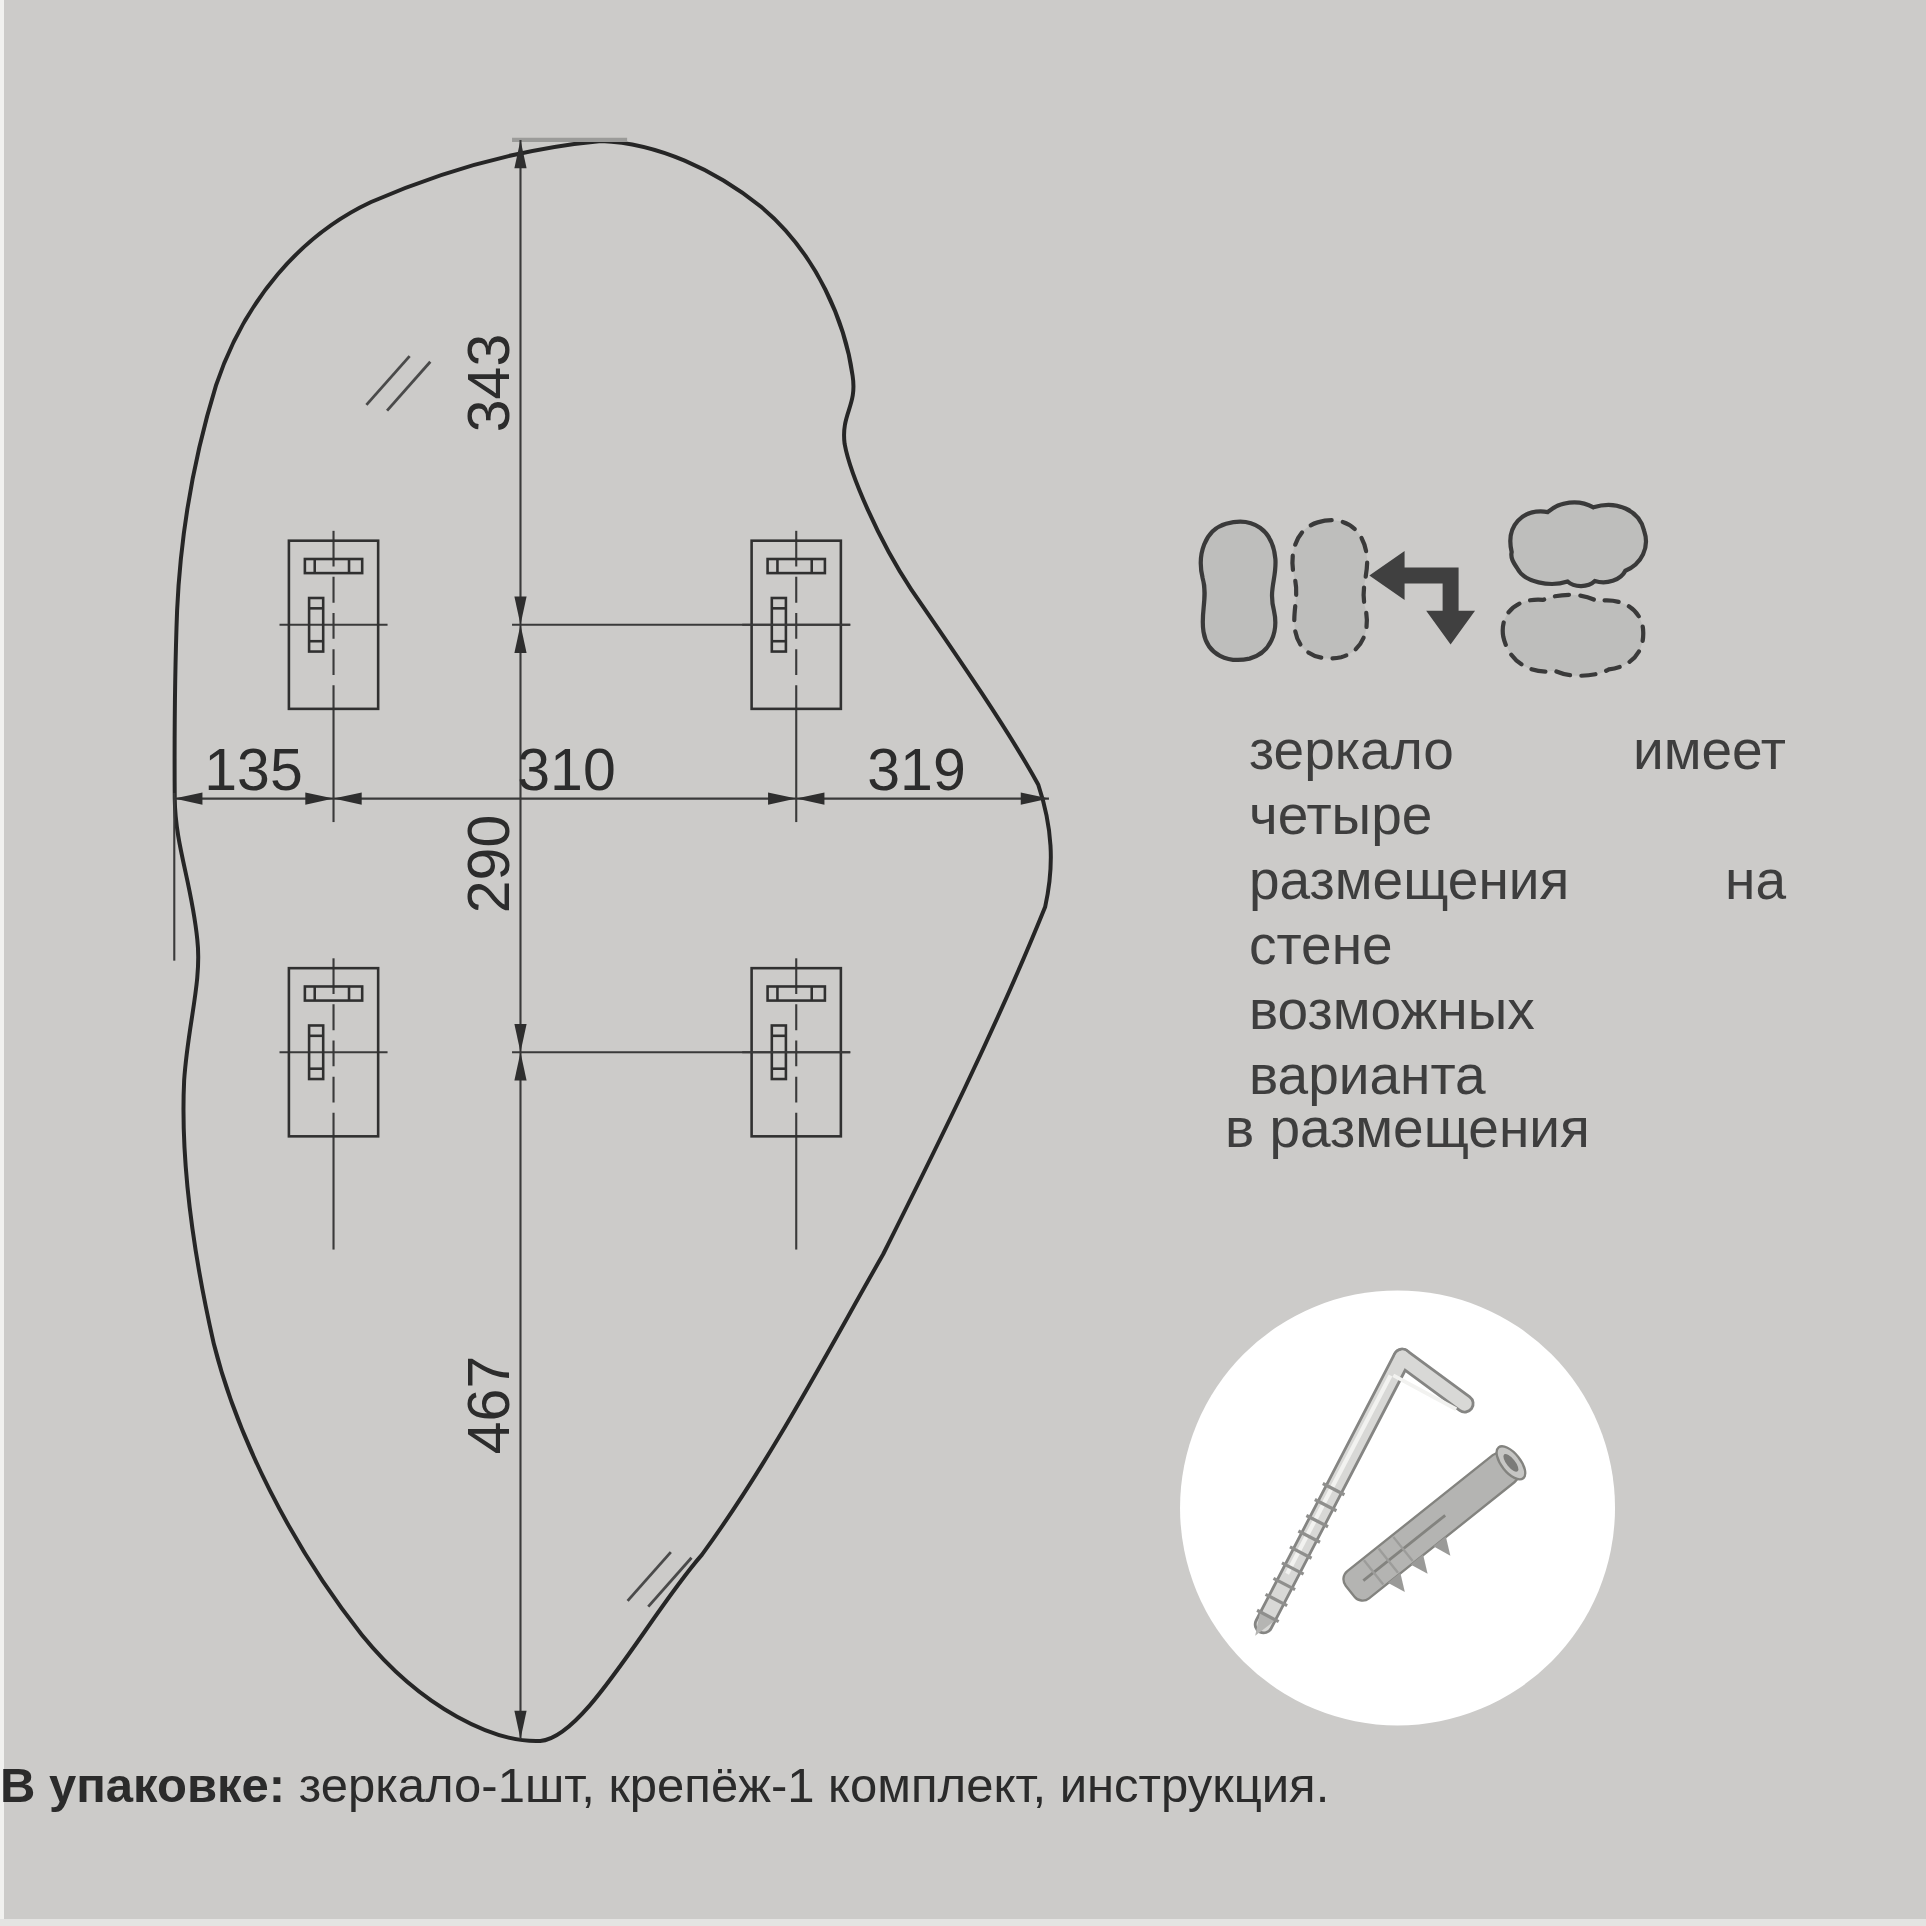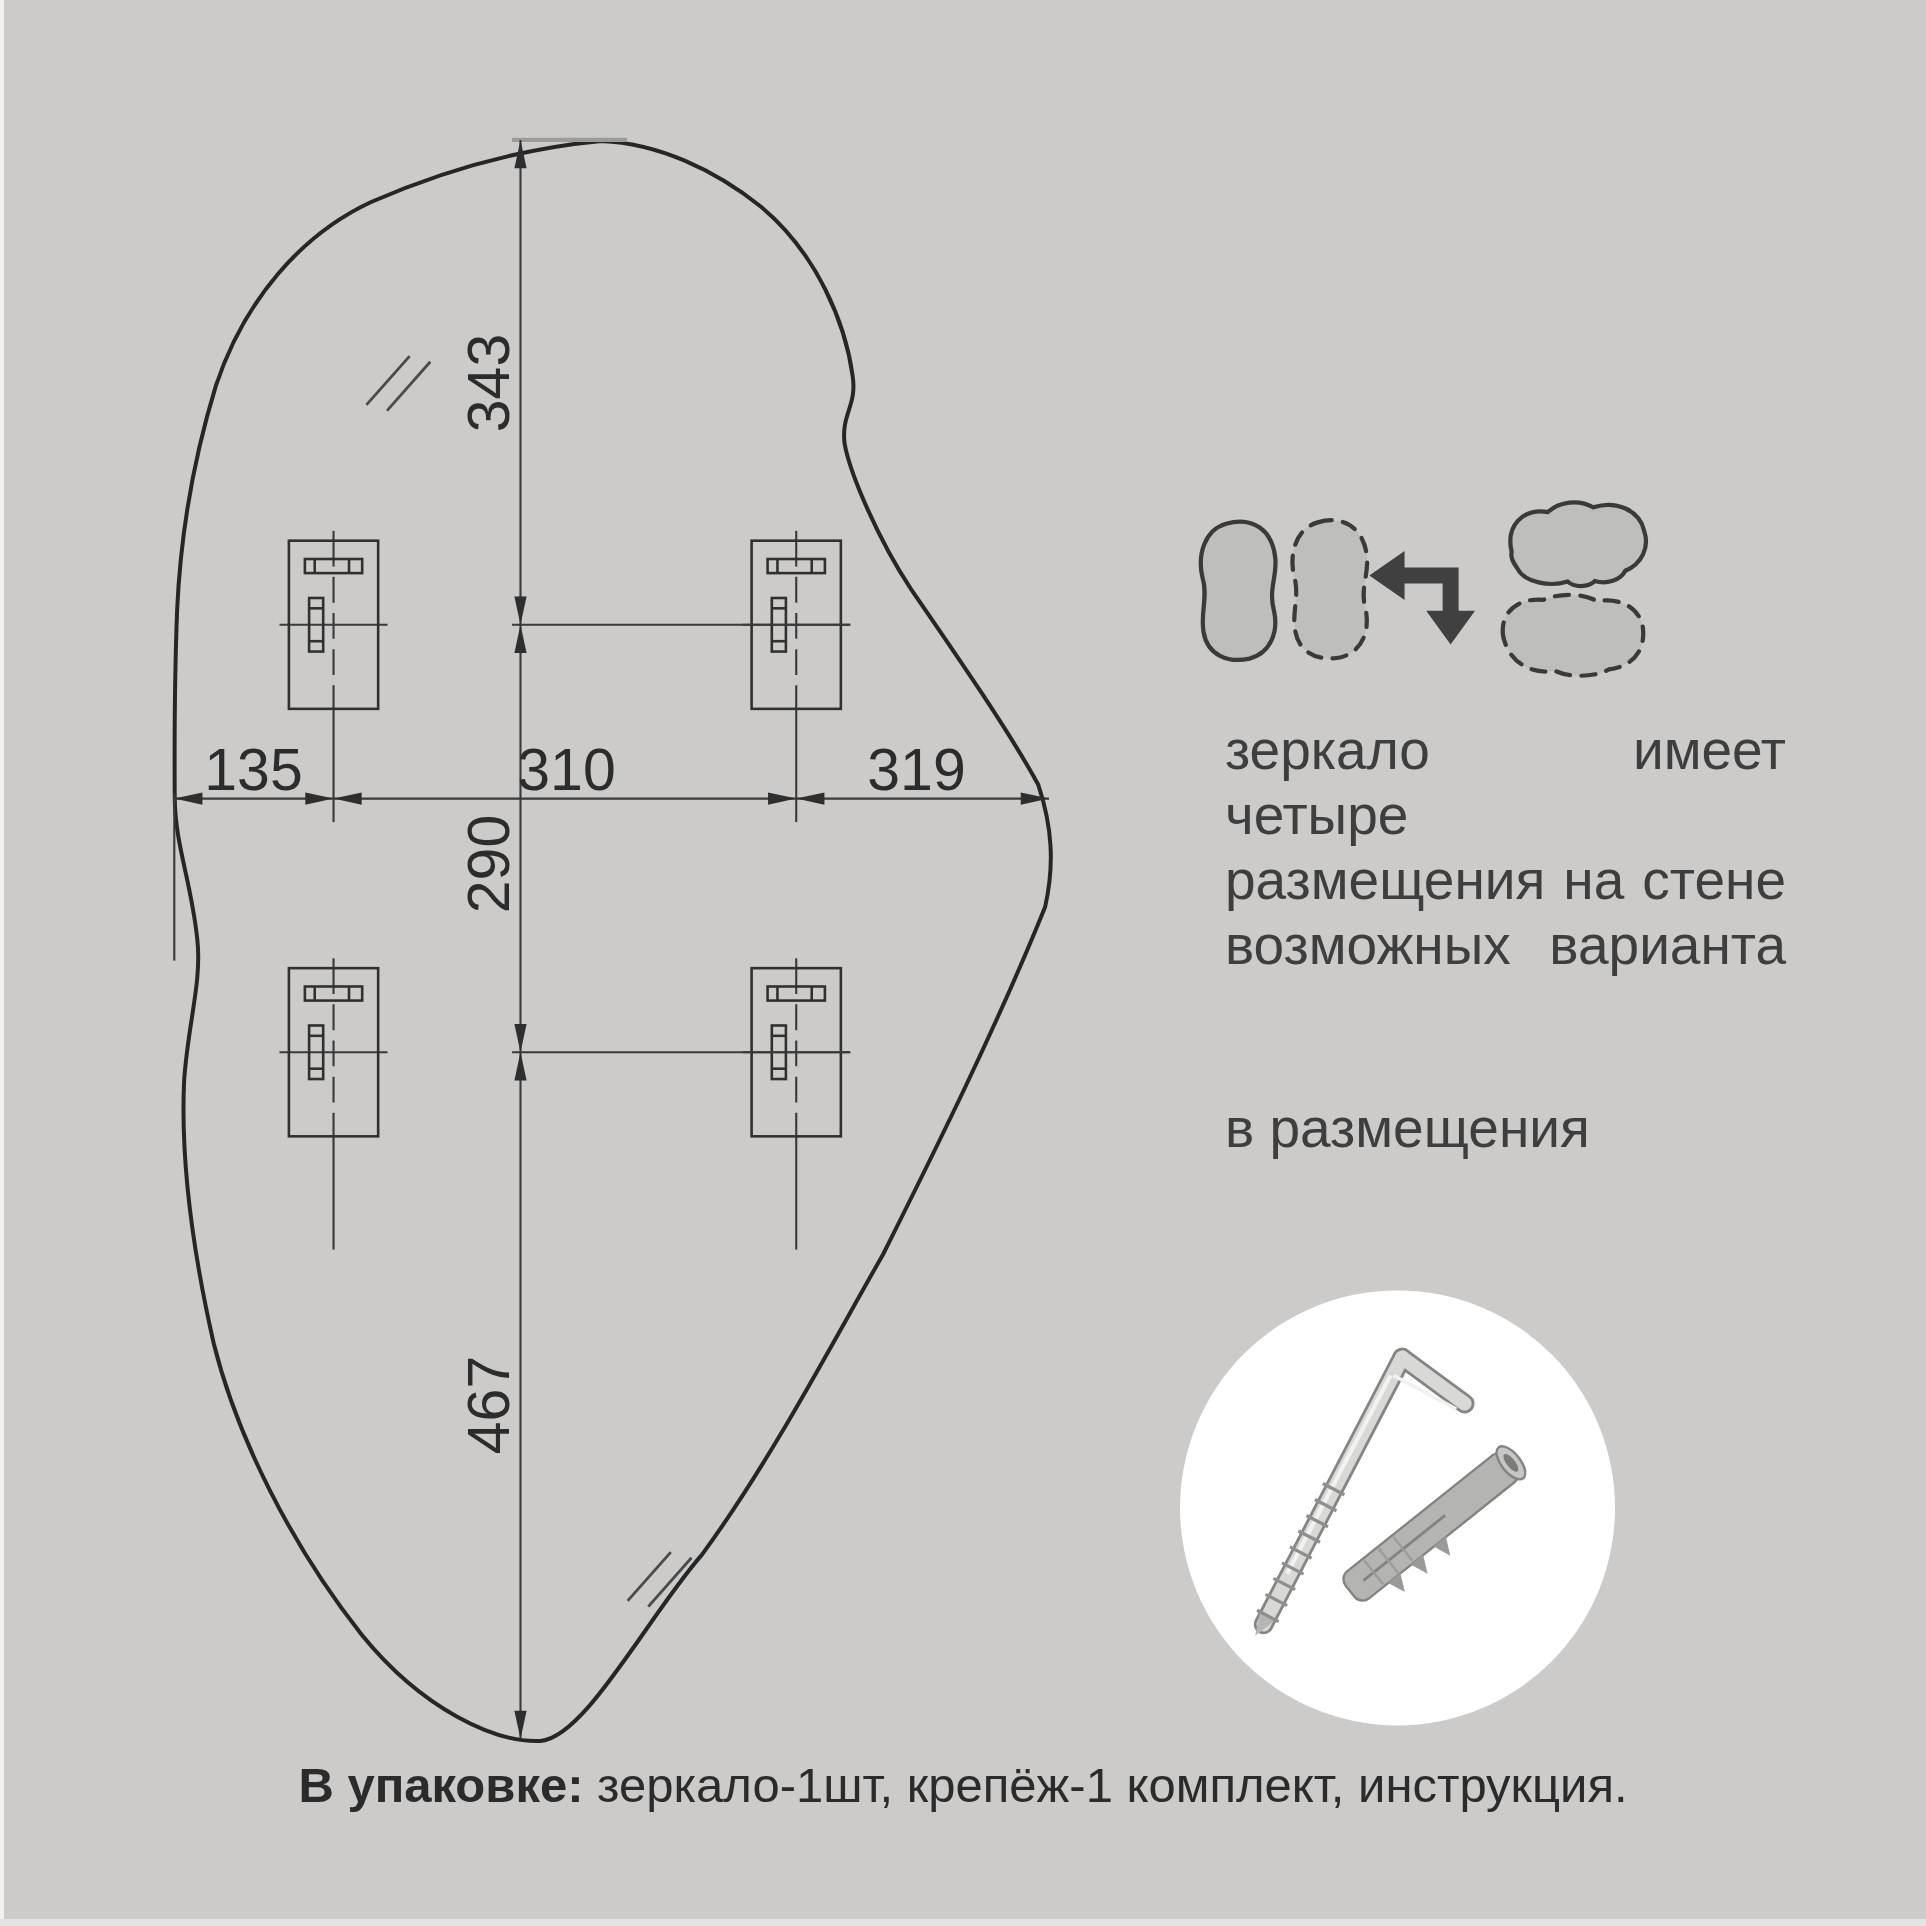--- a/index.html
+++ b/index.html
@@ -19,23 +19,23 @@
   .blob{fill:#bebebc;stroke:#3a3a3a;stroke-width:9;}
   .blobdash{stroke-dasharray:30 24;stroke-linecap:round;}
   .rotarrow{fill:#404040;stroke:none;}
 
   .dimlabel{position:absolute;width:141px;height:66px;display:flex;align-items:center;justify-content:center;
             font-size:59px;color:#2c2c2c;white-space:nowrap;}
   .vert{transform:rotate(-90deg);}
 
   .note{position:absolute;font-size:55px;color:#3e3e3e;}
   #orientation-note{left:1225px;top:718px;width:561px;}
-  #orientation-note .jline{line-height:65px;text-align:justify;text-align-last:justify;}
+  #orientation-note .jline{line-height:65px;text-align:justify;text-align-last:justify;margin-left:24px;}
   #kit-note{left:1225px;top:1094px;line-height:68px;}
-  #footer{position:absolute;left:0;top:1757px;width:1926px;text-align:center;font-size:49px;color:#2b2b2b;white-space:nowrap;}
+  #footer{position:absolute;left:0;top:1757px;width:1926px;font-size:49px;color:#2b2b2b;white-space:nowrap;}
   #footer .b{font-weight:bold;}
 </style>
 </head>
 <body>
 
 <div id="canvas">
   <div id="edge-left"></div>
   <div id="edge-bottom"></div>
 
   <svg class="layer" viewBox="0 0 4100 4100">

